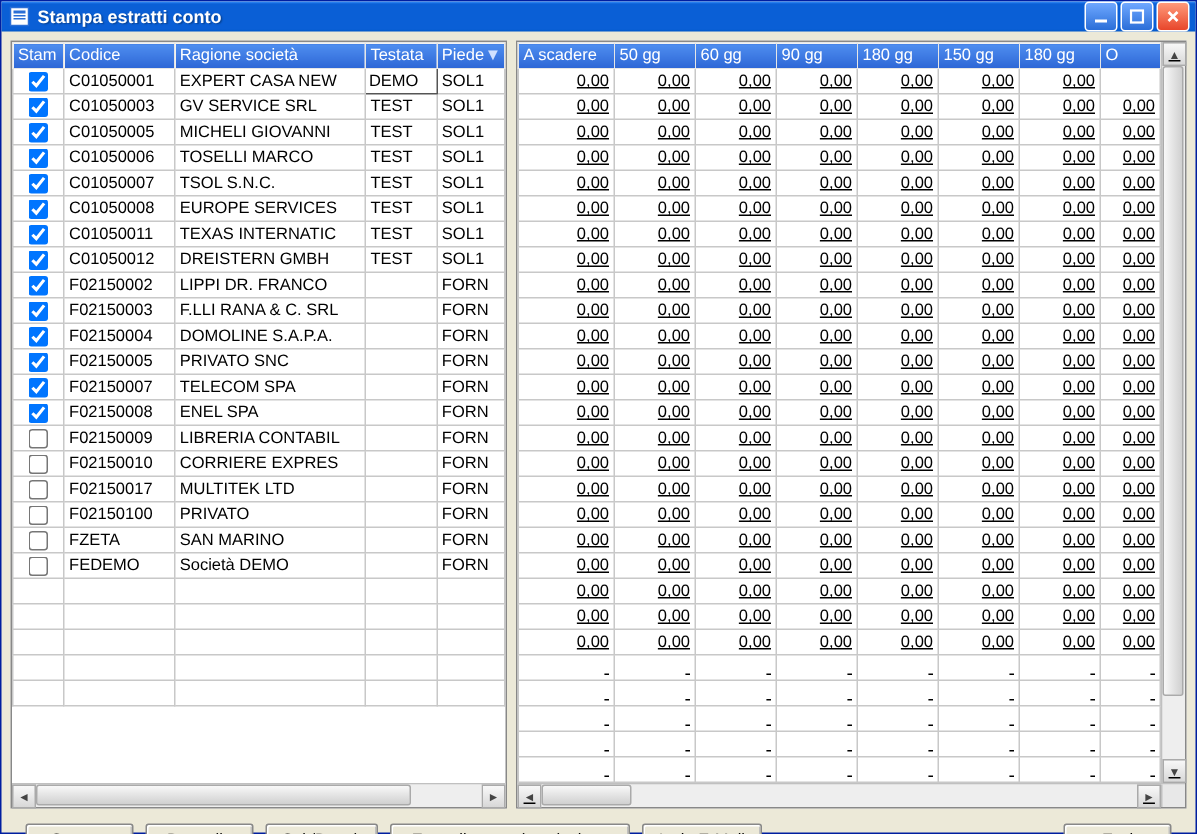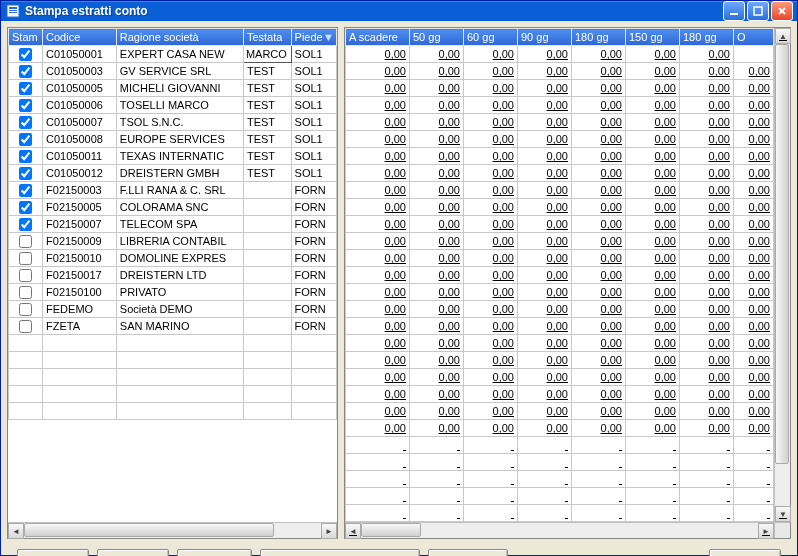--- a/index.html
+++ b/index.html
@@ -235,21 +235,21 @@
                   <th><span class="hlabel">Ragione società</span></th>
                   <th><span class="hlabel">Testata</span></th>
                   <th><span class="hlabel">Piede</span><span class="harrow">▼</span></th>
                 </tr>
               </thead>
               <tbody id="left-tbody">
                   <tr>
                     <td class="chk"><input type="checkbox" class="chkbox" checked="" style=""></td>
                     <td>C01050001</td>
                     <td>EXPERT CASA NEW</td>
-                    <td class="editing">MARCO</td>
+                    <td class="editing">DEMO</td>
                     <td>SOL1</td>
                   </tr>
                   <tr>
                     <td class="chk"><input type="checkbox" class="chkbox" checked="" style=""></td>
                     <td>C01050003</td>
                     <td>GV SERVICE SRL</td>
                     <td>TEST</td>
                     <td>SOL1</td>
                   </tr>
                   <tr>
@@ -289,78 +289,99 @@
                   </tr>
                   <tr>
                     <td class="chk"><input type="checkbox" class="chkbox" checked="" style=""></td>
                     <td>C01050012</td>
                     <td>DREISTERN GMBH</td>
                     <td>TEST</td>
                     <td>SOL1</td>
                   </tr>
                   <tr>
                     <td class="chk"><input type="checkbox" class="chkbox" checked="" style=""></td>
+                    <td>F02150002</td>
+                    <td>LIPPI DR. FRANCO</td>
+                    <td></td>
+                    <td>FORN</td>
+                  </tr>
+                  <tr>
+                    <td class="chk"><input type="checkbox" class="chkbox" checked="" style=""></td>
                     <td>F02150003</td>
                     <td>F.LLI RANA &amp; C. SRL</td>
                     <td></td>
                     <td>FORN</td>
                   </tr>
                   <tr>
                     <td class="chk"><input type="checkbox" class="chkbox" checked="" style=""></td>
+                    <td>F02150004</td>
+                    <td>DOMOLINE S.A.P.A.</td>
+                    <td></td>
+                    <td>FORN</td>
+                  </tr>
+                  <tr>
+                    <td class="chk"><input type="checkbox" class="chkbox" checked="" style=""></td>
                     <td>F02150005</td>
-                    <td>COLORAMA SNC</td>
+                    <td>PRIVATO SNC</td>
                     <td></td>
                     <td>FORN</td>
                   </tr>
                   <tr>
                     <td class="chk"><input type="checkbox" class="chkbox" checked="" style=""></td>
                     <td>F02150007</td>
                     <td>TELECOM SPA</td>
+                    <td></td>
+                    <td>FORN</td>
+                  </tr>
+                  <tr>
+                    <td class="chk"><input type="checkbox" class="chkbox" checked="" style=""></td>
+                    <td>F02150008</td>
+                    <td>ENEL SPA</td>
                     <td></td>
                     <td>FORN</td>
                   </tr>
                   <tr>
                     <td class="chk"><input type="checkbox" class="chkbox" style=""></td>
                     <td>F02150009</td>
                     <td>LIBRERIA CONTABIL</td>
                     <td></td>
                     <td>FORN</td>
                   </tr>
                   <tr>
                     <td class="chk"><input type="checkbox" class="chkbox" style=""></td>
                     <td>F02150010</td>
-                    <td>DOMOLINE EXPRES</td>
+                    <td>CORRIERE EXPRES</td>
                     <td></td>
                     <td>FORN</td>
                   </tr>
                   <tr>
                     <td class="chk"><input type="checkbox" class="chkbox" style=""></td>
                     <td>F02150017</td>
-                    <td>DREISTERN LTD</td>
+                    <td>MULTITEK LTD</td>
                     <td></td>
                     <td>FORN</td>
                   </tr>
                   <tr>
                     <td class="chk"><input type="checkbox" class="chkbox" style=""></td>
                     <td>F02150100</td>
                     <td>PRIVATO</td>
                     <td></td>
                     <td>FORN</td>
                   </tr>
                   <tr>
                     <td class="chk"><input type="checkbox" class="chkbox" style=""></td>
+                    <td>FZETA</td>
+                    <td>SAN MARINO</td>
+                    <td></td>
+                    <td>FORN</td>
+                  </tr>
+                  <tr>
+                    <td class="chk"><input type="checkbox" class="chkbox" style=""></td>
                     <td>FEDEMO</td>
                     <td>Società DEMO</td>
-                    <td></td>
-                    <td>FORN</td>
-                  </tr>
-                  <tr>
-                    <td class="chk"><input type="checkbox" class="chkbox" style=""></td>
-                    <td>FZETA</td>
-                    <td>SAN MARINO</td>
                     <td></td>
                     <td>FORN</td>
                   </tr>
                   <tr>
                     <td>&nbsp;</td>
                     <td>&nbsp;</td>
                     <td>&nbsp;</td>
                     <td>&nbsp;</td>
                     <td>&nbsp;</td>
                   </tr>

